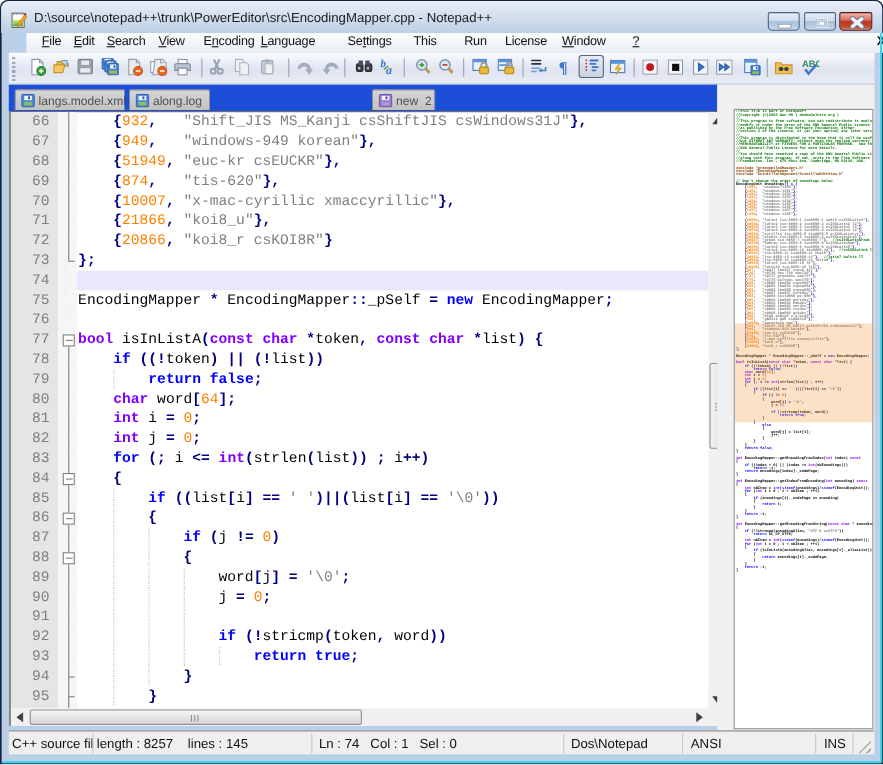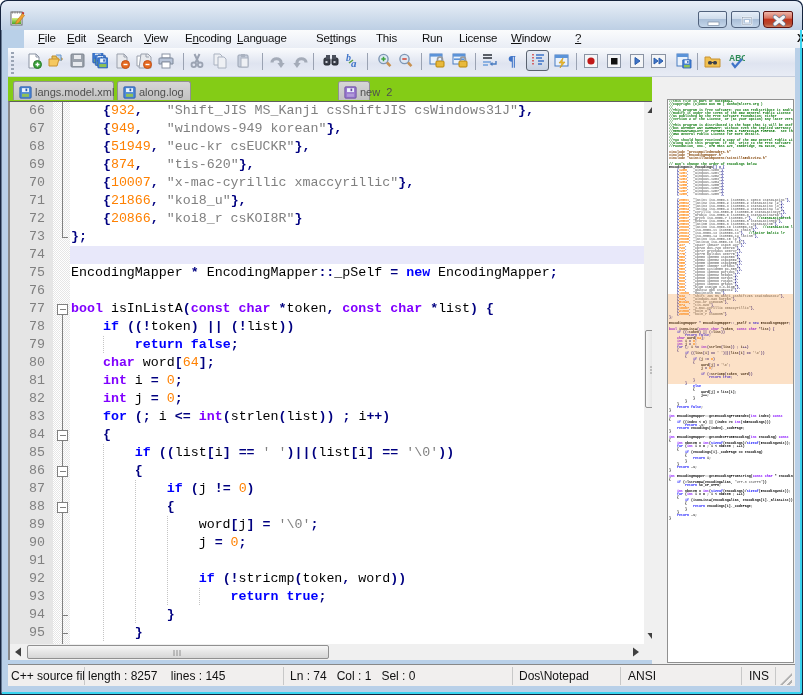--- a/index.html
+++ b/index.html
@@ -12,21 +12,21 @@
 #bclose { left:762px; width:30px; border-color:#5d1210; background:linear-gradient(180deg,#eeb6aa 0%,#d87461 40%,#c2361e 50%,#b84a30 80%,#d08060 100%); }
 .capbtn svg { position:absolute; left:0; top:0; }
 #menubar { position:absolute; left:24px; top:30px; width:787px; height:18px; background:linear-gradient(180deg,#fbfcfd,#e9edf5); }
 #menubar span { position:absolute; top:2px; font-size:11.5px; color:#111; letter-spacing:-0.2px; }
 #menux { position:absolute; left:781px; top:2px; font-size:12px; color:#333; font-weight:bold; }
 #toolbar { position:absolute; left:8px; top:48px; width:787px; height:29px; background:linear-gradient(180deg,#fafbfd 0%,#dfe4f0 55%,#e8ecf5 100%); border-bottom:1px solid #c9cfdd; }
 #grip { position:absolute; left:11px; top:52px; width:3px; height:22px; background:repeating-linear-gradient(180deg,#9aa4b4 0 2px,transparent 2px 4px); }
 .ti { position:absolute; }
 .tsep { position:absolute; top:53px; width:1px; height:17px; background:#9aa2b2; }
 .tbtn { position:absolute; border:1.5px solid #5a6370; border-radius:3px; background:linear-gradient(180deg,#e8ecf4,#c8d2e2); }
-#tabbar { position:absolute; left:8px; top:77px; width:644px; height:24px; background:#84cc16;padding-left:39px; }
+#tabbar { position:absolute; left:8px; top:77px; width:644px; height:24px; background:#1d4ed8;padding-left:39px; }
 .tab { position:absolute; top:4px; height:19px; background:linear-gradient(180deg,#d6d6d6,#c2c2c2); border:1px solid #919191; border-bottom:none; border-radius:2.5px 2.5px 0 0; }
 .tab .tic { position:absolute; left:5px; top:3px; }
 .tab .tt { position:absolute; left:21px; top:4px; font-size:11px; color:#4f4f4f; white-space:nowrap; }
 .tab.active { top:1px; height:23px; background:#f6f6f6; border-color:#8a8a8a; }
 .tab.active .tic { top:6px; }
 .tab.active .tt { top:6px; color:#000; }
 .torange { position:absolute; left:0; top:0; width:100%; height:4px; background:#f9a63f; border-radius:2.5px 2.5px 0 0; }
 #editor { position:absolute; left:8px; top:101px; width:652px; height:559px; background:#fff; border-top:1px solid #5f5f5f; border-left:2px solid #8a8a8a; }
 #gutter { position:absolute; left:10px; top:102px; width:43px; height:542px; background:#e5e5e5; }
 #gutter pre { position:absolute; right:8px; top:0; font:13.3px "Liberation Mono",monospace; line-height:18px; color:#808080; text-align:right; }
@@ -73,20 +73,21 @@
       <defs>
         <linearGradient id="gg" x1="0" y1="0" x2="0" y2="1">
           <stop offset="0" stop-color="#d8f080"></stop>
           <stop offset="1" stop-color="#4aa62a"></stop>
         </linearGradient>
       </defs>
       <path d="M2 2.5h9" stroke="#888" stroke-dasharray="1.2 1.2" stroke-width="2"></path>
       <path d="M12.5 3.5L6.5 11l-1 3 3-1 6-7.5z" fill="#f0a030" stroke="#b87818" stroke-width=".6"></path>
       <path d="M12.8 1.8l1.6 1.2-1 1.3-1.6-1.3z" fill="#c02020"></path>
     </svg>
+<span class="txt">D:\source\notepad++\trunk\PowerEditor\src\EncodingMapper.cpp - Notepad++</span>
 <div class="capbtn" id="bmin">
       <svg width="29" height="17">
         <rect x="9" y="10" width="11" height="3.5" fill="#fff" stroke="#7a8ba2" stroke-width=".7"></rect>
       </svg>
     </div>
 <div class="capbtn" id="bmax">
       <svg width="29" height="17">
         <rect x="10.5" y="5.5" width="9" height="7" fill="none" stroke="#fff" stroke-width="1.6"></rect>
         <rect x="10.5" y="5.5" width="9" height="7" fill="none" stroke="#7a8ba2" stroke-width=".5"></rect>
         <rect x="13" y="8" width="4" height="2.5" fill="#fff"></rect>
@@ -303,21 +304,21 @@
     </div>
 <div class="tab" style="left:109px;width:74px">
       <span class="tic"><svg width="13" height="13" viewBox="0 0 15 15">
           <rect x="1" y="1" width="13" height="13" rx="1" fill="#4f8ad8" stroke="#2a5caa"></rect>
           <rect x="3.5" y="2.5" width="8" height="4.5" fill="#eef4fc"></rect>
           <rect x="7.5" y="3" width="2" height="3" fill="#2a5caa"></rect>
           <rect x="3.5" y="9" width="8" height="3.5" fill="#8fc156"></rect>
         </svg></span>
       <span class="tt">along.log</span>
     </div>
-<div class="tab" style="left:330px;width:32px">
+<div class="tab" style="left:330px;width:58px">
       <span class="tic"><svg width="13" height="13" viewBox="0 0 15 15">
           <rect x="1" y="1" width="13" height="13" rx="1" fill="#9a7ad0" stroke="#6a4aa0"></rect>
           <rect x="3.5" y="2.5" width="8" height="4.5" fill="#eef4fc"></rect>
           <rect x="7.5" y="3" width="2" height="3" fill="#6a4aa0"></rect>
           <rect x="3.5" y="9" width="8" height="3.5" fill="#b09ad8"></rect>
         </svg></span>
       <span class="tt">new&nbsp; 2</span>
     </div>
 </div>
 <div id="editor"></div>

